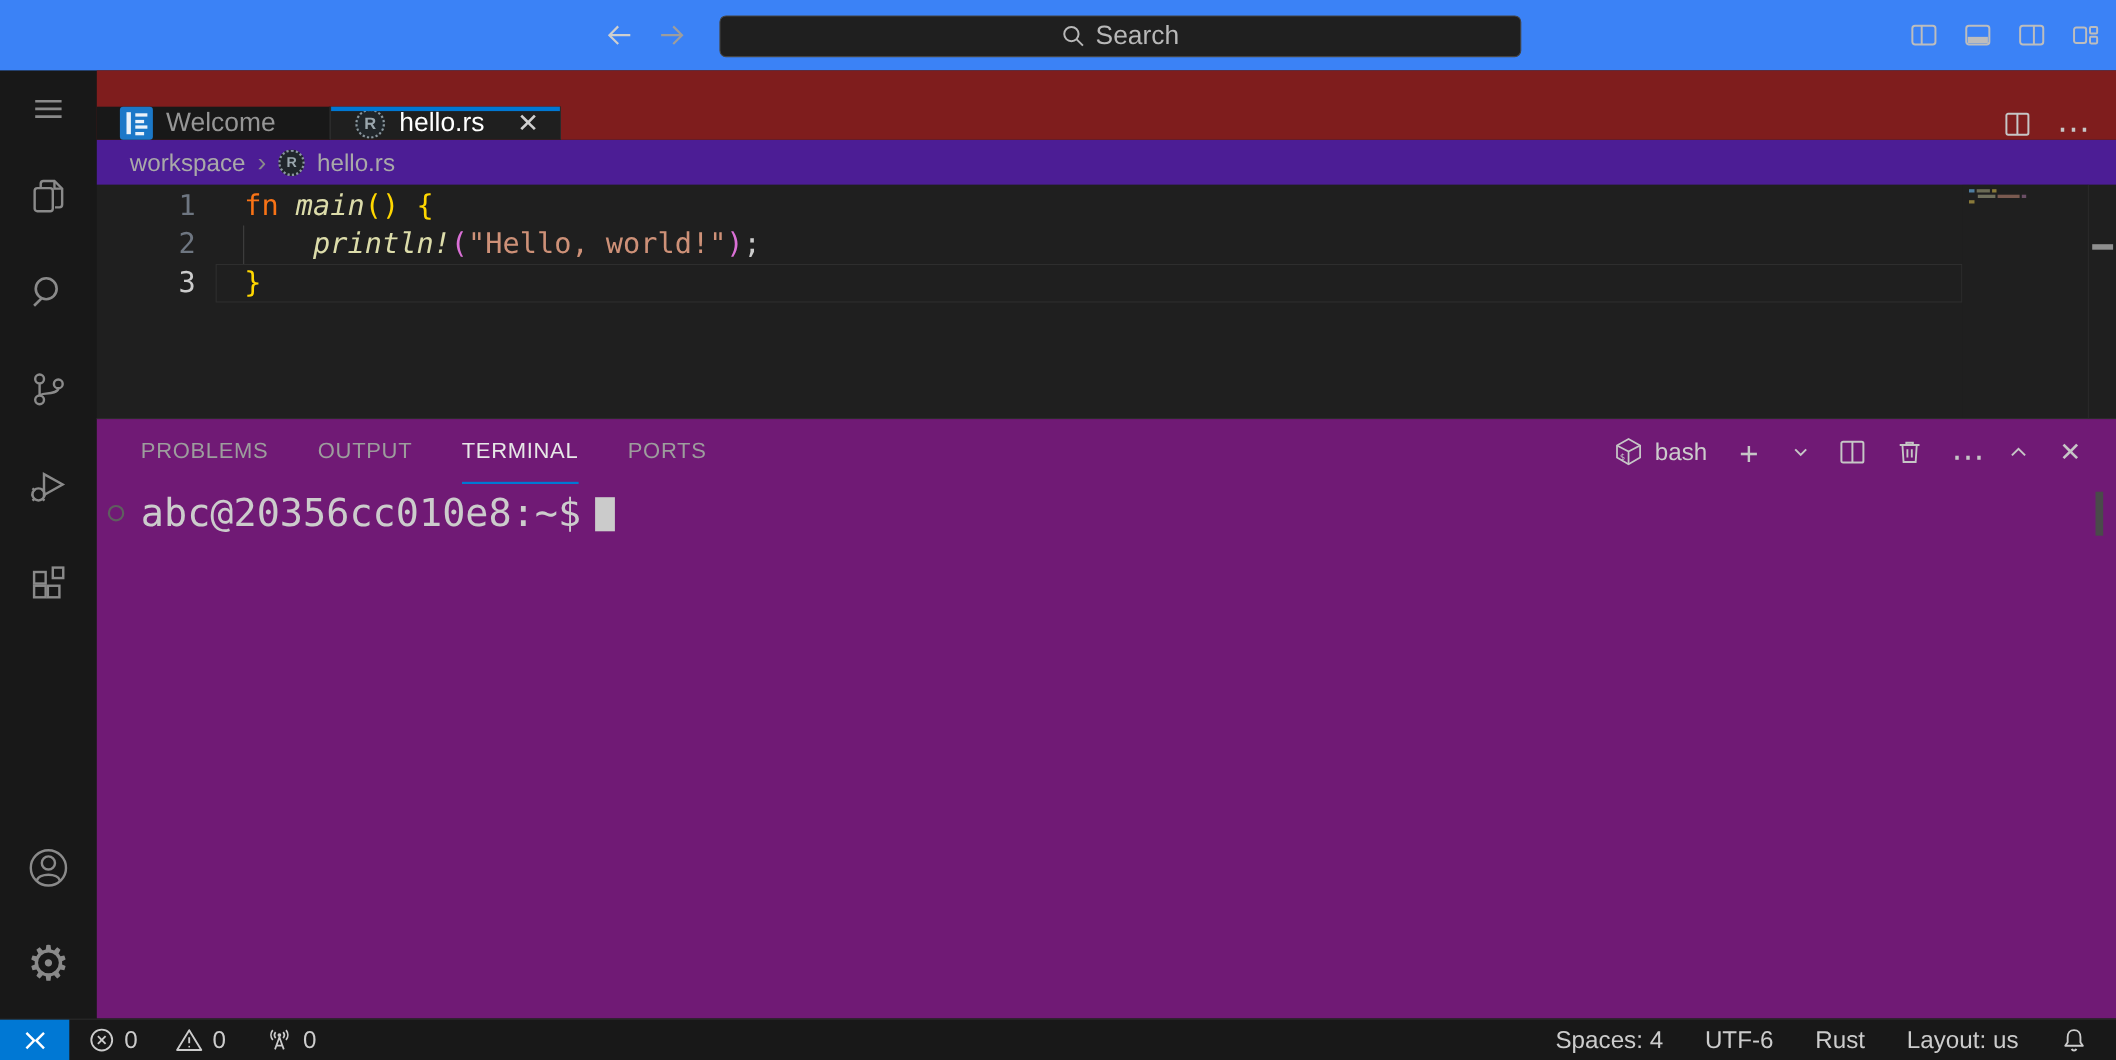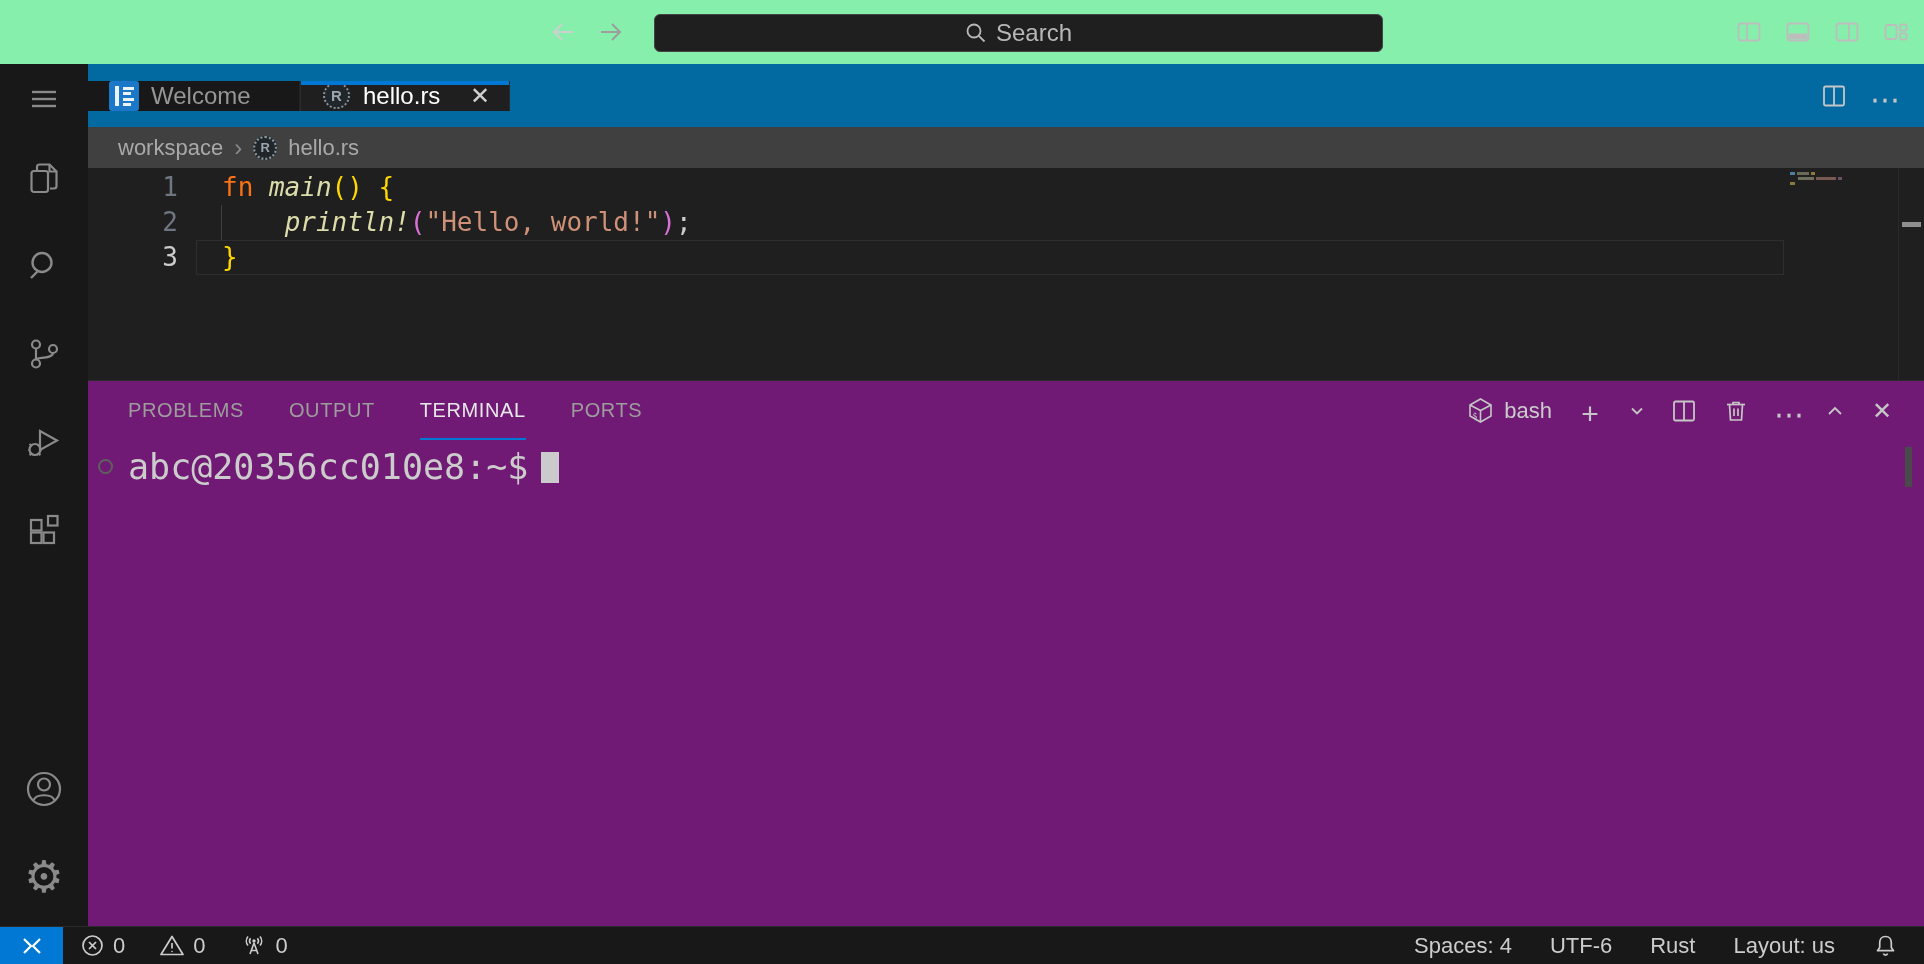--- a/index.html
+++ b/index.html
@@ -2,21 +2,21 @@
 <html><head>
 <meta charset="utf-8">
 <style>
   * { margin:0; padding:0; box-sizing:border-box; }
   html,body { width:1924px; height:964px; overflow:hidden; background:#181818;
               font-family:"Liberation Sans", sans-serif; }
   .app { position:relative; width:1924px; height:964px; display:flex; flex-direction:column;
          color:#cccccc; }
 
   
-  .titlebar { position:relative; height:64px; background:#86efac; flex:0 0 64px; }
+  .titlebar { position:relative; height:64px; background:#3b82f6; flex:0 0 64px; }
   .nav-arrows { position:absolute; left:548px; top:0; height:64px; display:flex; align-items:center; gap:18px; }
   .nav-arrow { width:30px; height:30px; display:grid; place-items:center; cursor:pointer; }
   .command-center { position:absolute; left:654px; top:14px; width:729px; height:38px;
                     background:#1f1f1f; border:1px solid #454545; border-radius:6px;
                     display:flex; align-items:center; justify-content:center; gap:9px;
                     color:#b8b8b8; font-size:24px; cursor:pointer; }
   .layout-controls { position:absolute; right:15px; top:0; height:64px; display:flex; align-items:center; gap:23px; }
   .layout-controls .lc-ic { width:26px; height:26px; display:grid; place-items:center; cursor:pointer; }
 
   
@@ -27,21 +27,21 @@
   .ab-item { width:88px; height:88px; display:grid; place-items:center; cursor:pointer; color:#8a8a8a; }
   .ab-item.menu { height:70px; }
   .ab-spacer { flex:1 1 auto; }
   .ab-gear { font-size:44px; line-height:1; color:#8a8a8a; font-family:"DejaVu Sans", sans-serif; }
   .ab-bottom { margin-bottom:5px; }
 
   
   .workbench { flex:1 1 auto; display:flex; flex-direction:column; background:#1f1f1f; min-width:0; }
 
   
-  .tabbar { height:63px; flex:0 0 63px; background:#0369a1; display:flex; align-items:center; position:relative; }
+  .tabbar { height:63px; flex:0 0 63px; background:#7f1d1d; display:flex; align-items:flex-end; position:relative; }
   .tab { display:flex; align-items:center; cursor:pointer; font-size:24px; position:relative; }
   .tab.inactive { width:212px; padding-left:21px; color:#969696; background:#181818; border-right:1px solid #232323; gap:12px; }
   .tab.active { width:210px; padding-left:22px; color:#ffffff; background:#1f1f1f;
                 border-left:1px solid #2b2b2b; border-right:1px solid #2b2b2b; gap:13px; }
   .tab.active::before { content:""; position:absolute; left:0; top:0; right:0; height:4px; background:#0078d4; }
   .tab-close { margin-left:auto; margin-right:14px; font-size:24px; color:#d0d0d0; width:30px; height:30px;
                display:grid; place-items:center; cursor:pointer; }
   .welcome-icon { width:30px; height:30px; background:#1b78c8; border-radius:3px; position:relative; flex:0 0 30px; }
   .welcome-icon i { position:absolute; background:#eaf2fa; display:block; }
   .wv { left:6px; top:5px; width:4px; height:20px; }
@@ -51,21 +51,21 @@
   .wl4 { left:14px; top:22.5px; width:8px; height:3px; }
   .rust-icon { width:27px; height:27px; border:2px dotted #8a979e; border-radius:50%;
                display:grid; place-items:center; color:#9aa7ae; font-size:15px; font-weight:bold; flex:0 0 27px;
                background:#20262a; }
   .rust-icon.small { width:24px; height:24px; font-size:13px; flex:0 0 24px; }
   .tab-actions { margin-left:auto; display:flex; align-items:center; gap:22px; padding-right:26px; color:#cccccc; }
   .tab-actions .ta-ic { width:28px; height:28px; display:grid; place-items:center; cursor:pointer; }
   .dots { font-size:30px; color:#c6c6c6; letter-spacing:1px; }
 
   
-  .breadcrumbs { height:41px; flex:0 0 41px; background:#404040; display:flex; align-items:center;
+  .breadcrumbs { height:41px; flex:0 0 41px; background:#4c1d95; display:flex; align-items:center;
                  padding-left:30px; gap:11px; font-size:22px; color:#a9a9a9; }
   .bc-sep { font-size:24px; color:#8a8a8a; }
 
   
   .editor { flex:1 1 auto; position:relative; background:#1f1f1f; overflow:hidden;
             font-family:"DejaVu Sans Mono", monospace; font-size:26px; }
   #code-lines { padding-top:2px; }
   .code-line { display:flex; height:35px; line-height:35px; position:relative; width:1696px; }
   .code-line .ln { width:90px; text-align:right; color:#6e7681; flex:0 0 90px; }
   .code-line.current .ln { color:#cccccc; }

